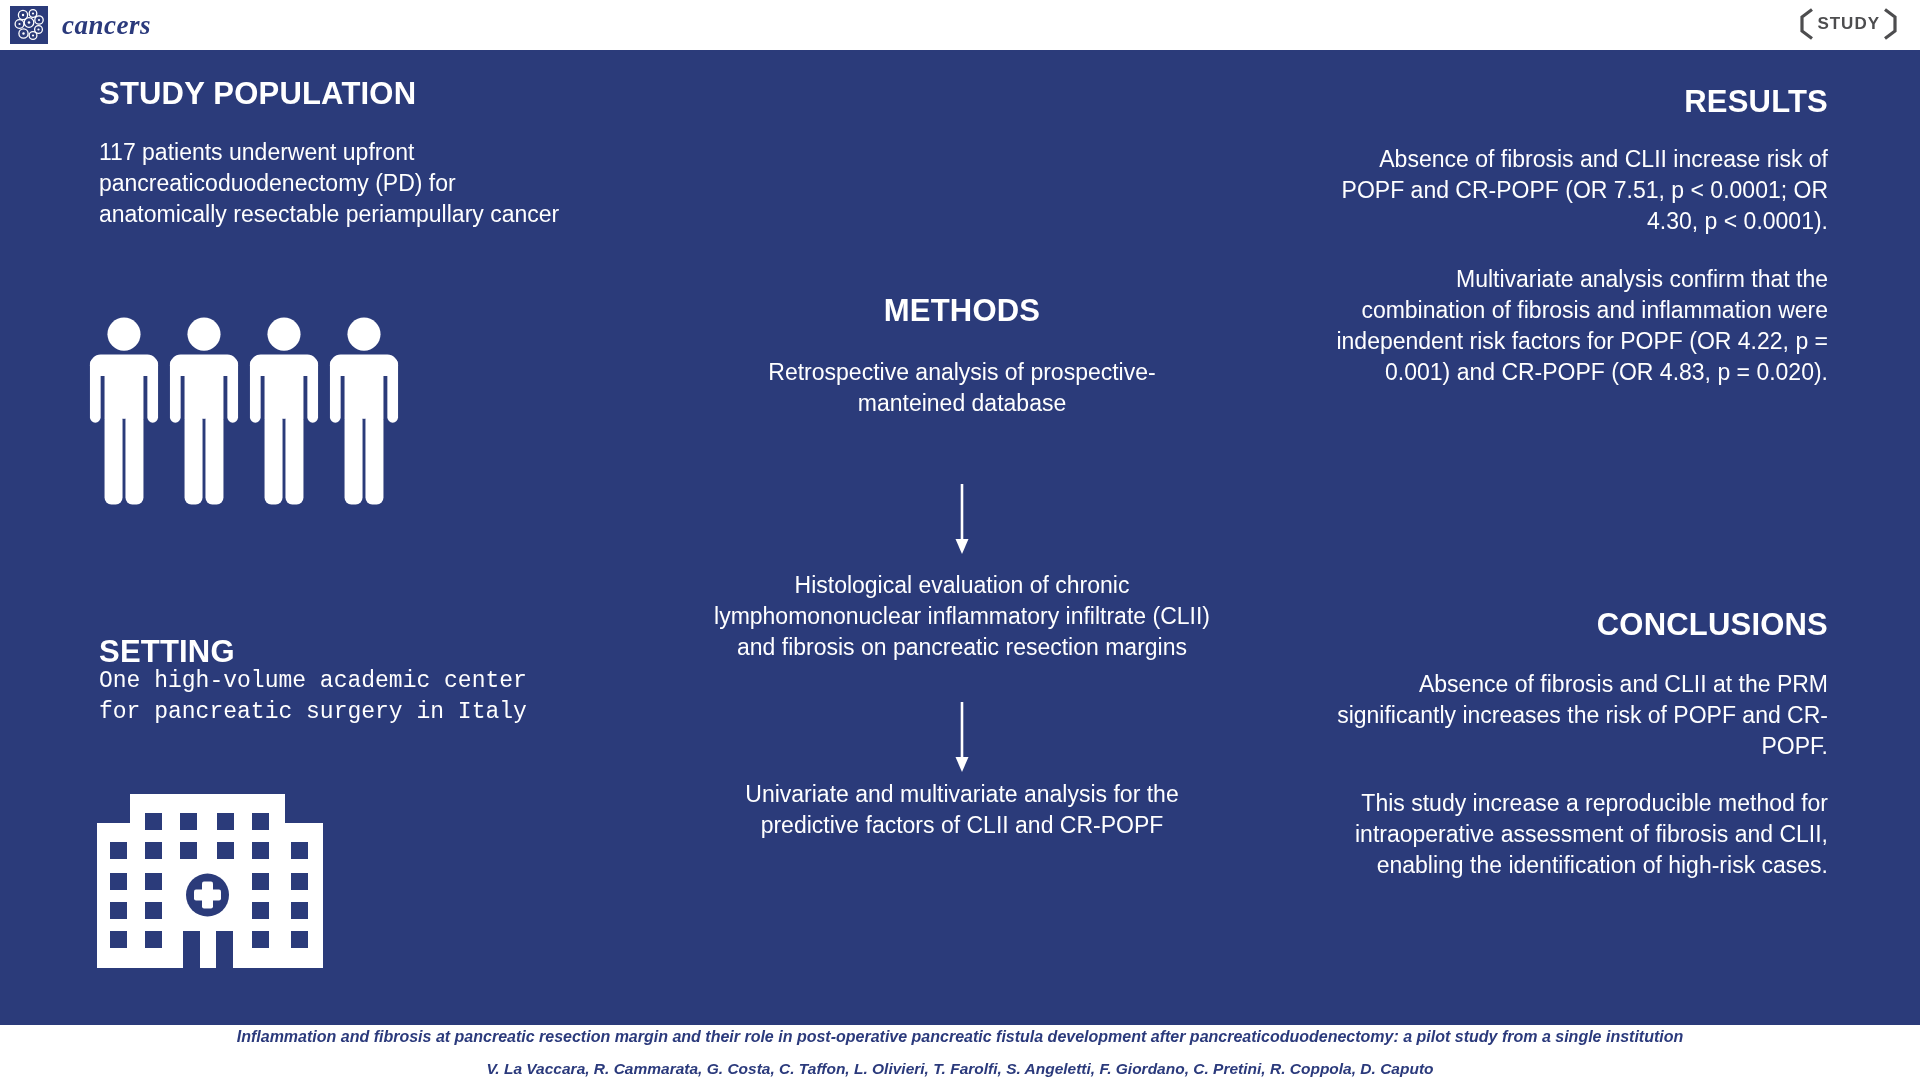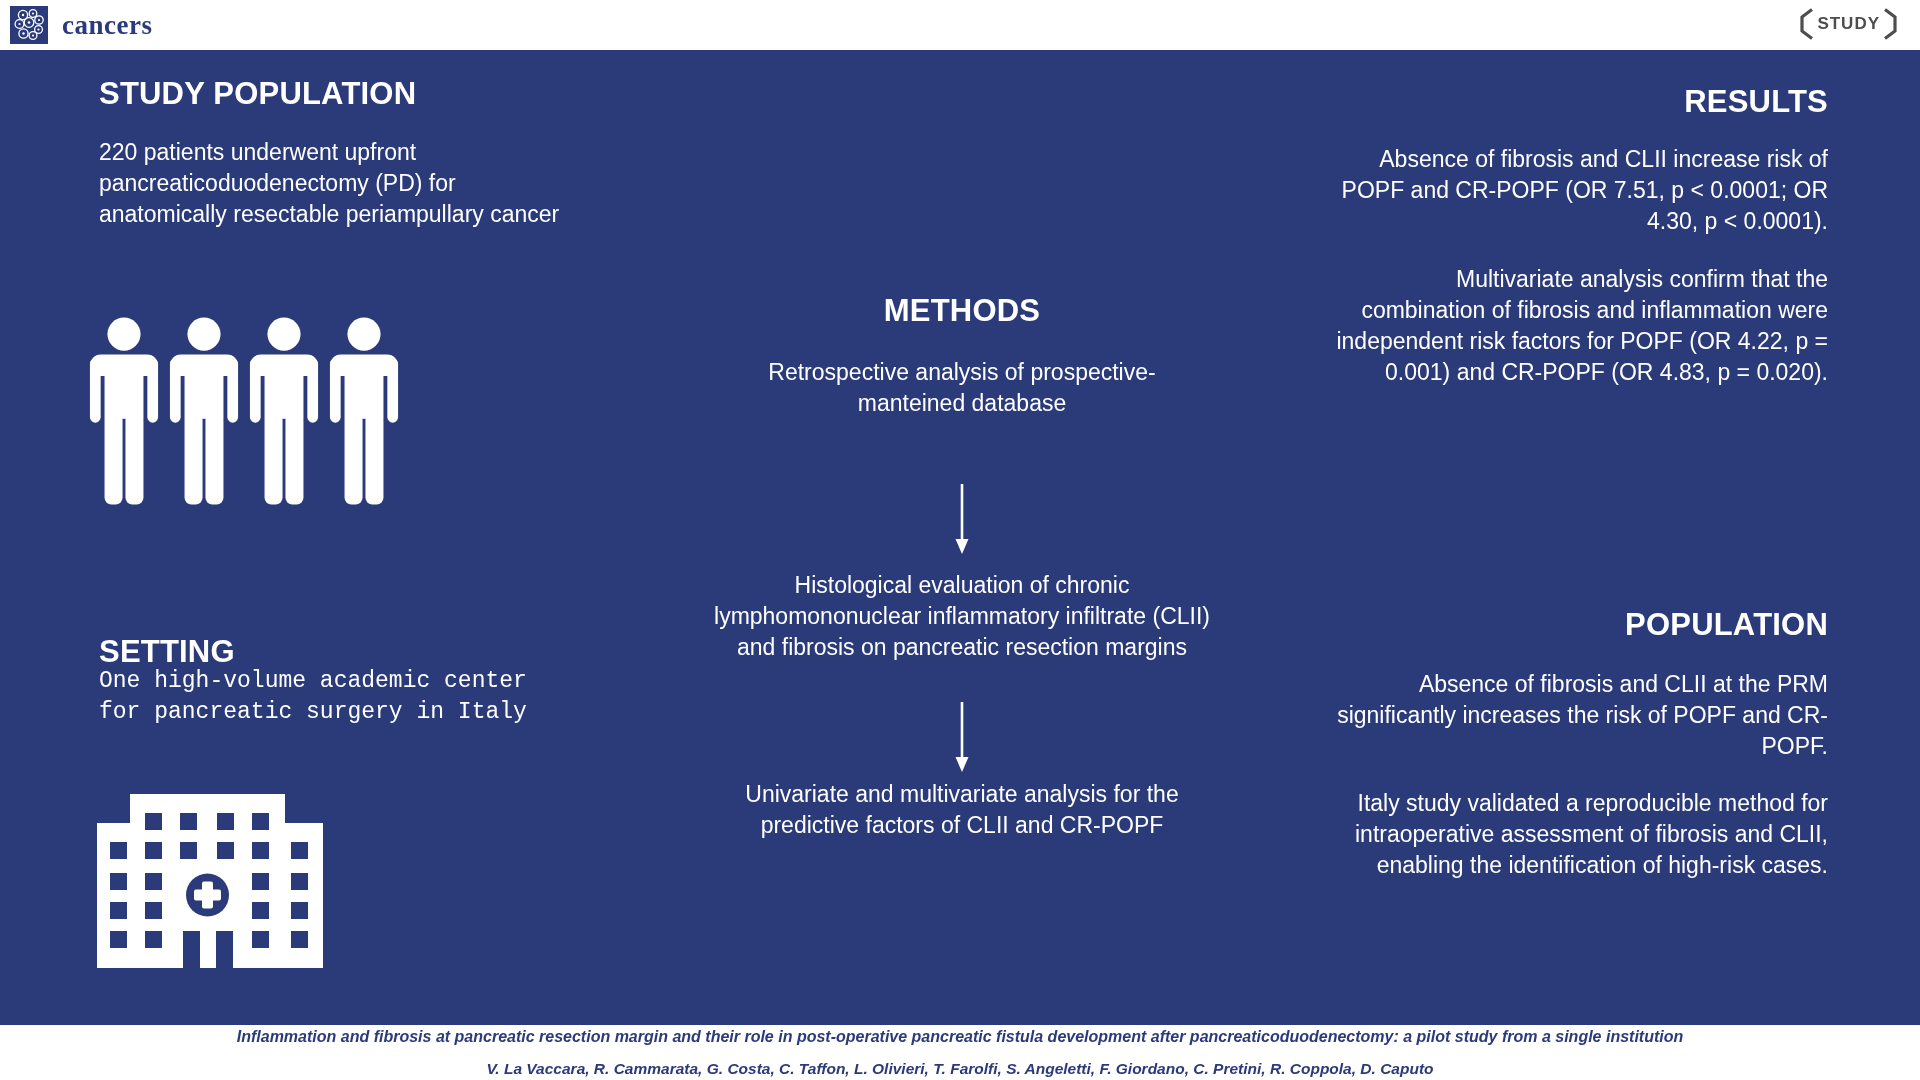--- a/index.html
+++ b/index.html
@@ -12,21 +12,21 @@
   body{background:#fff;}
   .page{
     position:relative;width:1920px;height:1080px;background:#fff;overflow:hidden;
     font-family:"Liberation Sans",sans-serif;color:#fff;
   }
   
   .topbar{position:absolute;left:0;top:0;width:1920px;height:50px;background:#fff;}
   .logo-box{position:absolute;left:10px;top:6px;width:38px;height:38px;background:var(--navy);}
   .journal-name{
     position:absolute;left:62px;top:8px;height:34px;line-height:34px;
-    font-family:"Liberation Serif",serif;font-weight:700;
+    font-family:"Liberation Serif",serif;font-style:italic;font-weight:700;
     font-size:27px;color:var(--brand);letter-spacing:.5px;
   }
   .mdpi{position:absolute;right:22px;top:9px;height:30px;display:flex;align-items:center;gap:2px;}
   .mdpi-word{
     font-size:17px;font-weight:700;color:var(--mdpi);letter-spacing:1px;
     font-family:"Liberation Sans",sans-serif;padding:0 1px;
   }
   
   .panel{position:absolute;left:0;top:50px;width:1920px;height:975px;background:var(--navy);}
   .abs{position:absolute;}
@@ -82,21 +82,21 @@
       <span class="mdpi-word">STUDY</span>
       <svg width="15" height="32" viewBox="0 0 15 32">
         <polyline points="2,1.5 12,9 12,23 2,30.5" fill="none" stroke="#4D4D4F" stroke-width="3.2"></polyline>
       </svg>
     </div>
   </div>
 
   <div class="panel"></div>
 
   <h2 class="sec abs" style="left:99px;top:76px;">STUDY POPULATION</h2>
-  <p class="body-text abs" style="left:99px;top:137px;width:470px;">220 patients underwent upfront pancreaticoduodenectomy (PD) for anatomically resectable periampullary cancer</p>
+  <p class="body-text abs" style="left:99px;top:137px;width:470px;">117 patients underwent upfront pancreaticoduodenectomy (PD) for anatomically resectable periampullary cancer</p>
 
   <div class="people-row abs" style="left:88px;top:315px;">
     <svg width="72" height="192" viewBox="0 0 74 192" fill="#fff">
       <circle cx="37" cy="17" r="17"></circle>
       <rect x="2" y="38" width="70" height="22" rx="11"></rect>
       <rect x="2" y="42" width="11" height="66" rx="5.5"></rect>
       <rect x="61" y="42" width="11" height="66" rx="5.5"></rect>
       <rect x="17" y="42" width="40" height="62"></rect>
       <rect x="17" y="98" width="18.5" height="94" rx="7"></rect>
       <rect x="38.5" y="98" width="18.5" height="94" rx="7"></rect>
@@ -196,24 +196,24 @@
   </svg>
 
   <p class="body-text abs center" style="left:712px;top:779px;width:500px;"><b>Univariate</b><span> and </span><b>multivariate</b><span> analysis for the predictive factors of </span><b>CLII</b><span> and </span><b>CR-POPF</b></p>
 
   <h2 class="sec abs right" style="left:1330px;top:84px;width:498px;">RESULTS</h2>
 
   <p class="body-text abs right" style="left:1330px;top:144px;width:498px;"><b>Absence of fibrosis and CLII increase risk of POPF and CR-POP</b><span>F (OR 7.51, p &lt; 0.0001; OR 4.30, p &lt; 0.0001).</span></p>
 
   <p class="body-text abs right" style="left:1330px;top:264px;width:498px;"><b>Multivariate analysis confirm</b><span> that the combination of fibrosis and inflammation were independent risk factors for POPF (OR 4.22, p = 0.001) and CR-POPF (OR 4.83, p = 0.020).</span></p>
 
-  <h2 class="sec abs right" style="left:1330px;top:607px;width:498px;">POPULATION</h2>
+  <h2 class="sec abs right" style="left:1330px;top:607px;width:498px;">CONCLUSIONS</h2>
 
   <p class="body-text abs right" style="left:1330px;top:669px;width:498px;"><b>Absence of fibrosis and CLII</b><span> at the PRM significantly </span><b>increases the risk of POPF and CR-POPF.</b></p>
 
-  <p class="body-text abs right" style="left:1330px;top:788px;width:498px;"><span>Italy study validated a </span><b>reproducible method for intraoperative assessment</b><span> of fibrosis and CLII, enabling the identification of high-risk cases.</span></p>
+  <p class="body-text abs right" style="left:1330px;top:788px;width:498px;"><span>This study increase a </span><b>reproducible method for intraoperative assessment</b><span> of fibrosis and CLII, enabling the identification of high-risk cases.</span></p>
 
   <div class="footer">
     <div class="paper-title">Inflammation and fibrosis at pancreatic resection margin and their role in post-operative pancreatic fistula development after pancreaticoduodenectomy: a pilot study from a single institution</div>
     <div class="paper-authors">V. La Vaccara, R. Cammarata, G. Costa, C. Taffon, L. Olivieri, T. Farolfi, S. Angeletti, F. Giordano, C. Pretini, R. Coppola, D. Caputo</div>
   </div>
 
 </div>
 
 </body></html>

